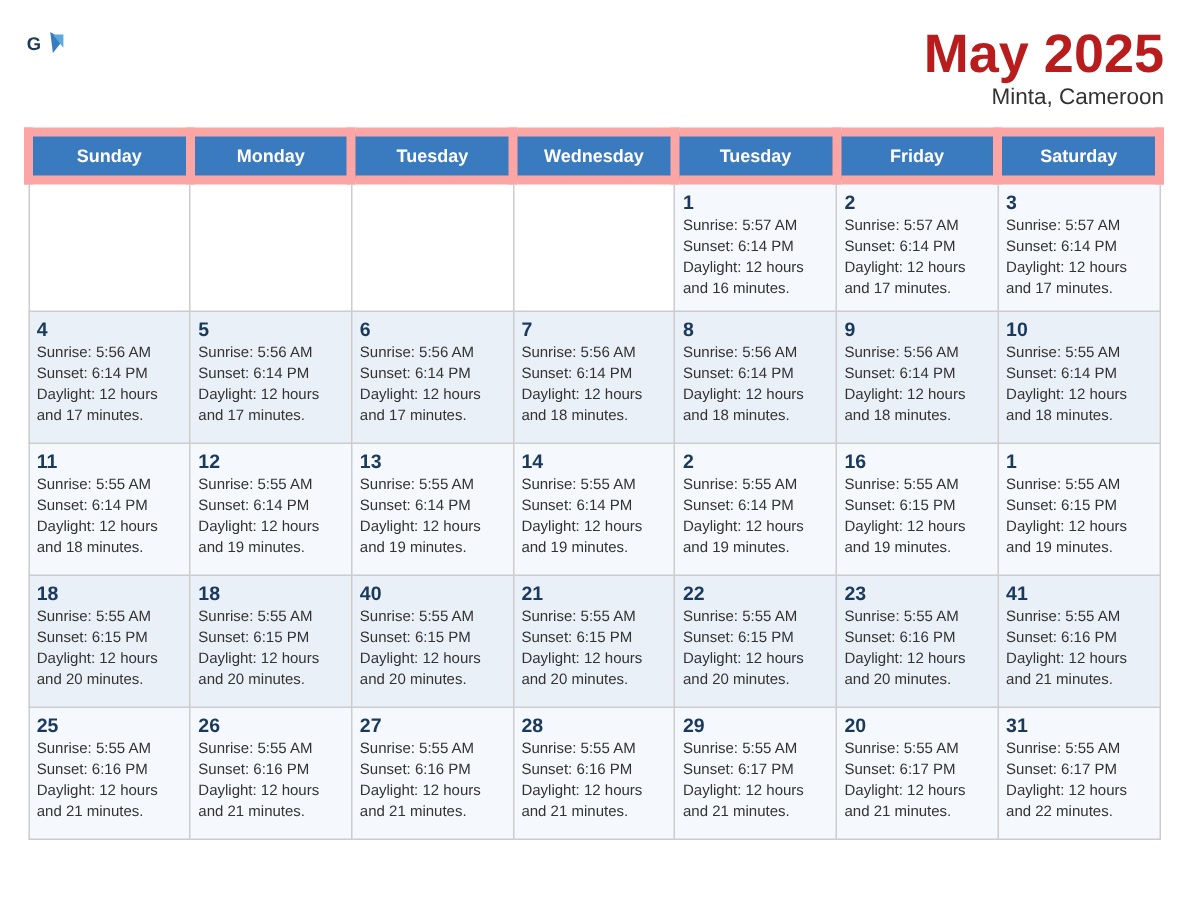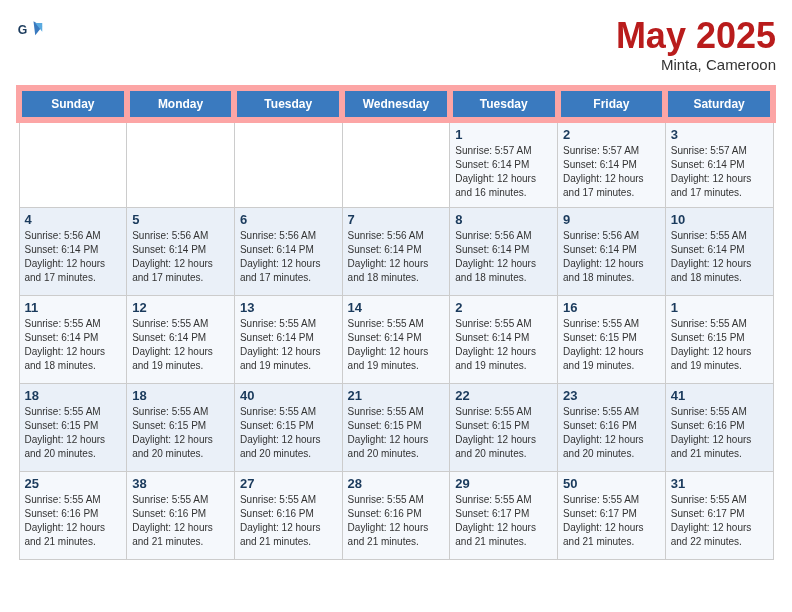--- a/index.html
+++ b/index.html
@@ -294,21 +294,21 @@
       </tr>
       <tr>
         <td>
           <div class="day-num">25</div>
           <div class="day-info" style="white-space: pre-line;">Sunrise: 5:55 AM
 Sunset: 6:16 PM
 Daylight: 12 hours
 and 21 minutes.</div>
         </td>
         <td>
-          <div class="day-num">38</div>
+          <div class="day-num">26</div>
           <div class="day-info" style="white-space: pre-line;">Sunrise: 5:55 AM
 Sunset: 6:16 PM
 Daylight: 12 hours
 and 21 minutes.</div>
         </td>
         <td>
           <div class="day-num">27</div>
           <div class="day-info" style="white-space: pre-line;">Sunrise: 5:55 AM
 Sunset: 6:16 PM
 Daylight: 12 hours
@@ -322,21 +322,21 @@
 and 21 minutes.</div>
         </td>
         <td>
           <div class="day-num">29</div>
           <div class="day-info" style="white-space: pre-line;">Sunrise: 5:55 AM
 Sunset: 6:17 PM
 Daylight: 12 hours
 and 21 minutes.</div>
         </td>
         <td>
-          <div class="day-num">50</div>
+          <div class="day-num">20</div>
           <div class="day-info" style="white-space: pre-line;">Sunrise: 5:55 AM
 Sunset: 6:17 PM
 Daylight: 12 hours
 and 21 minutes.</div>
         </td>
         <td>
           <div class="day-num">31</div>
           <div class="day-info" style="white-space: pre-line;">Sunrise: 5:55 AM
 Sunset: 6:17 PM
 Daylight: 12 hours

